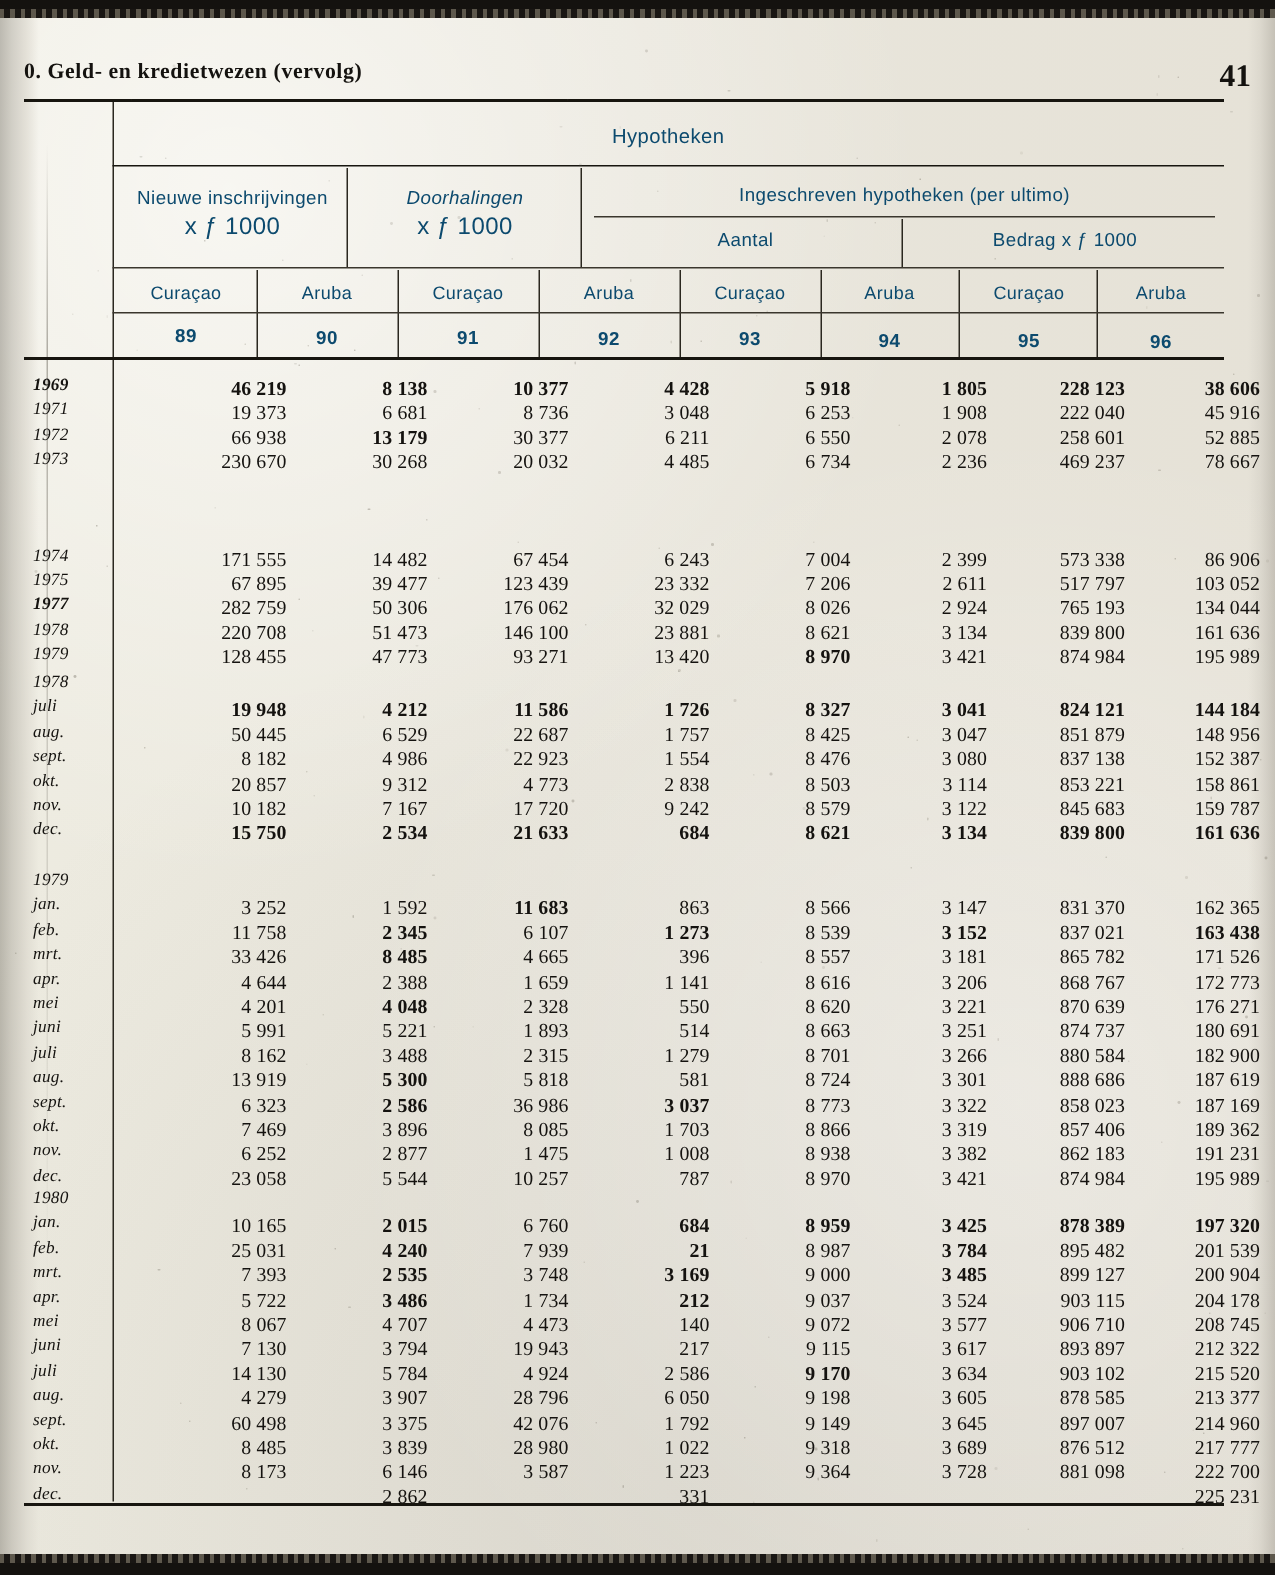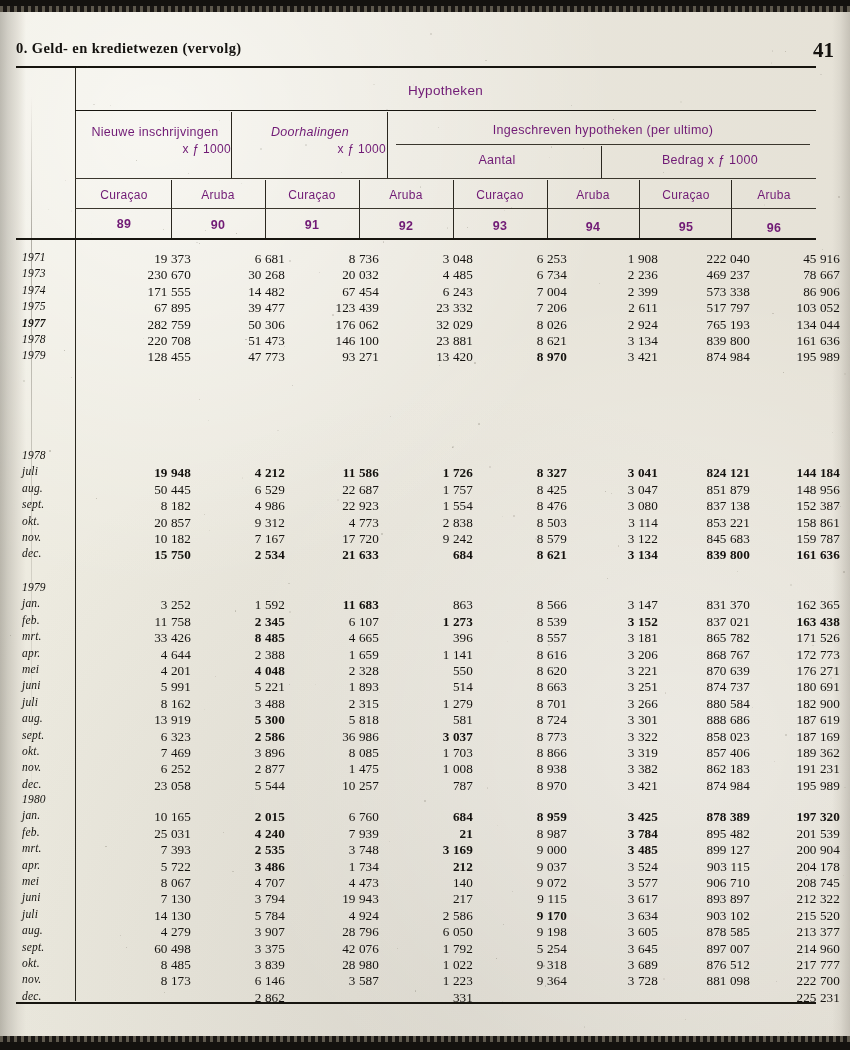--- a/index.html
+++ b/index.html
@@ -65,27 +65,27 @@
     position:absolute;left:16px;top:66px;width:800px;height:940px;z-index:10;
   }
   .rule{position:absolute;background:#17150f;}
   .rule.h{height:2.4px;left:0;width:800px;}
   .rule.v{width:1.3px;background:#2a271f;}
 
   
   .hcell{
     position:absolute;
     font-family:"Liberation Sans", sans-serif;
-    color:#701a75;
+    color:#0c4a6e;
     text-align:center;
     line-height:1.28;
     letter-spacing:.3px;
   }
   .hcell.t1{font-size:12.5px;}
-  .hcell.t2{font-size:12px;text-align:right;}
+  .hcell.t2{font-size:16px;}
   .hcell.cc{font-size:12px;}
   .hcell.num{font-size:12.5px;font-weight:bold;}
 
   
   #body{position:absolute;left:0;top:175px;width:800px;height:760px;}
   .grp{position:absolute;left:0;width:800px;}
   .row{position:relative;height:16.4px;width:800px;}
   .lbl{
     position:absolute;left:6px;top:0;width:52px;
     font-style:italic;font-size:11.5px;color:#14120f;
@@ -174,42 +174,64 @@
   <div class="hcell num" style="left:438px;top:152px;width:92px;">93</div>
   <div class="hcell num" style="left:532px;top:153px;width:90px;">94</div>
   <div class="hcell num" style="left:624px;top:153px;width:92px;">95</div>
   <div class="hcell num" style="left:716px;top:154px;width:84px;">96</div>
 
   <div class="rule h" style="top:172px;"></div>
 
   <div id="body">
       <div class="grp" style="top: 10px;">
         <div class="row" style="height: 16.4px;">
+          <div class="lbl b">1969</div>
+          <div class="cell c0 b">46 219</div>
+          <div class="cell c1 b">8 138</div>
+          <div class="cell c2 b">10 377</div>
+          <div class="cell c3 b">4 428</div>
+          <div class="cell c4 b">5 918</div>
+          <div class="cell c5 b">1 805</div>
+          <div class="cell c6 b">228 123</div>
+          <div class="cell c7 b">38 606</div>
+        </div>
+        <div class="row" style="height: 16.4px;">
           <div class="lbl">1971</div>
           <div class="cell c0">19 373</div>
           <div class="cell c1">6 681</div>
           <div class="cell c2">8 736</div>
           <div class="cell c3">3 048</div>
           <div class="cell c4">6 253</div>
           <div class="cell c5">1 908</div>
           <div class="cell c6">222 040</div>
           <div class="cell c7">45 916</div>
         </div>
         <div class="row" style="height: 16.4px;">
+          <div class="lbl">1972</div>
+          <div class="cell c0">66 938</div>
+          <div class="cell c1 b">13 179</div>
+          <div class="cell c2">30 377</div>
+          <div class="cell c3">6 211</div>
+          <div class="cell c4">6 550</div>
+          <div class="cell c5">2 078</div>
+          <div class="cell c6">258 601</div>
+          <div class="cell c7">52 885</div>
+        </div>
+        <div class="row" style="height: 16.4px;">
           <div class="lbl">1973</div>
           <div class="cell c0">230 670</div>
           <div class="cell c1">30 268</div>
           <div class="cell c2">20 032</div>
           <div class="cell c3">4 485</div>
           <div class="cell c4">6 734</div>
           <div class="cell c5">2 236</div>
           <div class="cell c6">469 237</div>
           <div class="cell c7">78 667</div>
         </div>
-        <div class="row" style="height: 16.4px;">
+        <div class="row" style="height: 16.4px; margin-top: 48px;">
           <div class="lbl">1974</div>
           <div class="cell c0">171 555</div>
           <div class="cell c1">14 482</div>
           <div class="cell c2">67 454</div>
           <div class="cell c3">6 243</div>
           <div class="cell c4">7 004</div>
           <div class="cell c5">2 399</div>
           <div class="cell c6">573 338</div>
           <div class="cell c7">86 906</div>
         </div>
@@ -557,21 +579,21 @@
           <div class="cell c5">3 605</div>
           <div class="cell c6">878 585</div>
           <div class="cell c7">213 377</div>
         </div>
         <div class="row" style="height: 16.4px;">
           <div class="lbl">sept.</div>
           <div class="cell c0">60 498</div>
           <div class="cell c1">3 375</div>
           <div class="cell c2">42 076</div>
           <div class="cell c3">1 792</div>
-          <div class="cell c4">5 254</div>
+          <div class="cell c4">9 149</div>
           <div class="cell c5">3 645</div>
           <div class="cell c6">897 007</div>
           <div class="cell c7">214 960</div>
         </div>
         <div class="row" style="height: 16.4px;">
           <div class="lbl">okt.</div>
           <div class="cell c0">8 485</div>
           <div class="cell c1">3 839</div>
           <div class="cell c2">28 980</div>
           <div class="cell c3">1 022</div>

